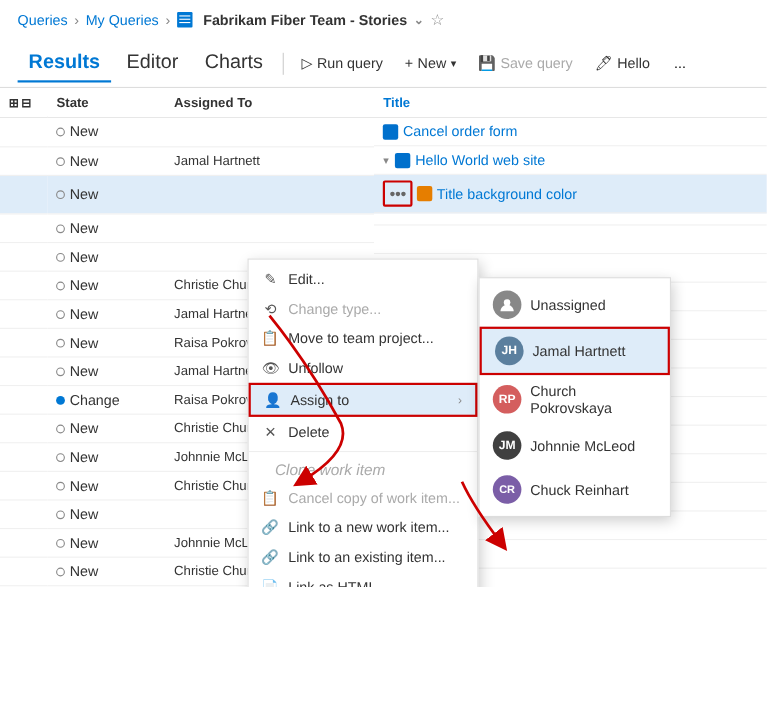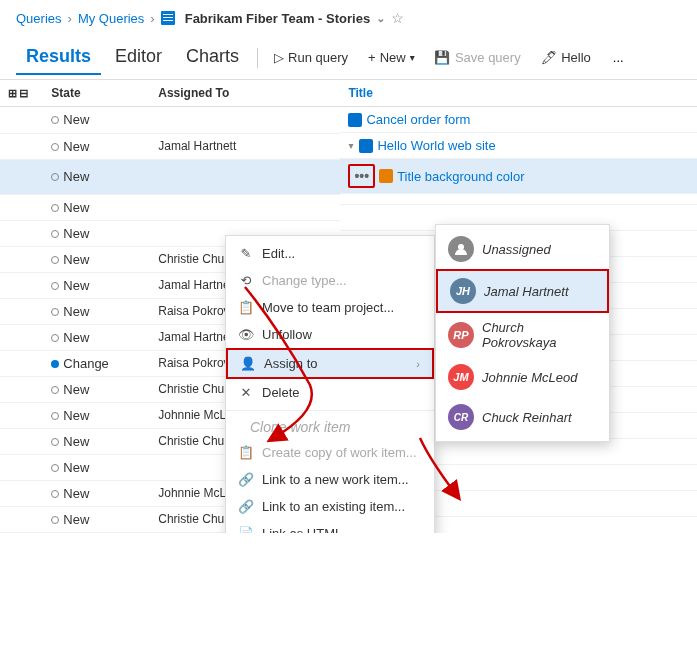--- a/index.html
+++ b/index.html
@@ -62,29 +62,28 @@
     .menu-item.active-menu { background: #deecf9; }
     .menu-icon { width: 16px; text-align: center; font-size: 13px; color: #555; }
     .menu-separator { border-top: 1px solid #eee; margin: 4px 0; }
     .menu-item-group-header { padding: 4px 24px; color: #aaa; font-size: 14px; font-style: italic; }
     .menu-arrow { margin-left: auto; color: #888; font-size: 11px; }
     .assign-box-indicator { border: 2px solid #cc0000; }
 
     
     .submenu {
       position: absolute;
-      top: 144px;
+      top: 172px;
       left: 435px;
       width: 175px;
       background: #fff;
       border: 1px solid #ddd;
       box-shadow: 2px 4px 12px rgba(0,0,0,0.2);
       z-index: 101;
       padding: 4px 0;
-      font-style: italic;
     }
     .submenu-item {
       display: flex;
       align-items: center;
       padding: 7px 12px;
       cursor: pointer;
       gap: 8px;
       color: #333;
     }
     .submenu-item.highlighted { background: #deecf9; border: 2px solid #cc0000; }
@@ -97,21 +96,21 @@
       justify-content: center;
       font-size: 11px;
       font-weight: 600;
       color: #fff;
       flex-shrink: 0;
     }
     .avatar-unassigned { background: #888; }
     .avatar-jamal { background: #5b7f9e; }
     .avatar-christie { background: #c97a3e; }
     .avatar-raisa { background: #d45e5e; }
-    .avatar-johnnie { background: #ef4444; }
+    .avatar-johnnie { background: #404040; }
     .avatar-cr { background: #7b5ea7; font-size: 10px; }
 
     
     .annotation-arrow {
       position: absolute;
       pointer-events: none;
       z-index: 200;
     }
 
     
@@ -305,21 +304,21 @@
         <span class="menu-arrow">›</span>
       </div>
       <div class="menu-item">
         <span class="menu-icon">✕</span>
         <span>Delete</span>
       </div>
       <div class="menu-separator"></div>
       <div class="menu-item-group-header">Clone work item</div>
       <div class="menu-item disabled">
         <span class="menu-icon">📋</span>
-        <span>Create copy of work item...</span>
+        <span>Cancel copy of work item...</span>
       </div>
       <div class="menu-item">
         <span class="menu-icon">🔗</span>
         <span>Link to a new work item...</span>
       </div>
       <div class="menu-item">
         <span class="menu-icon">🔗</span>
         <span>Link to an existing item...</span>
       </div>
       <div class="menu-item">

